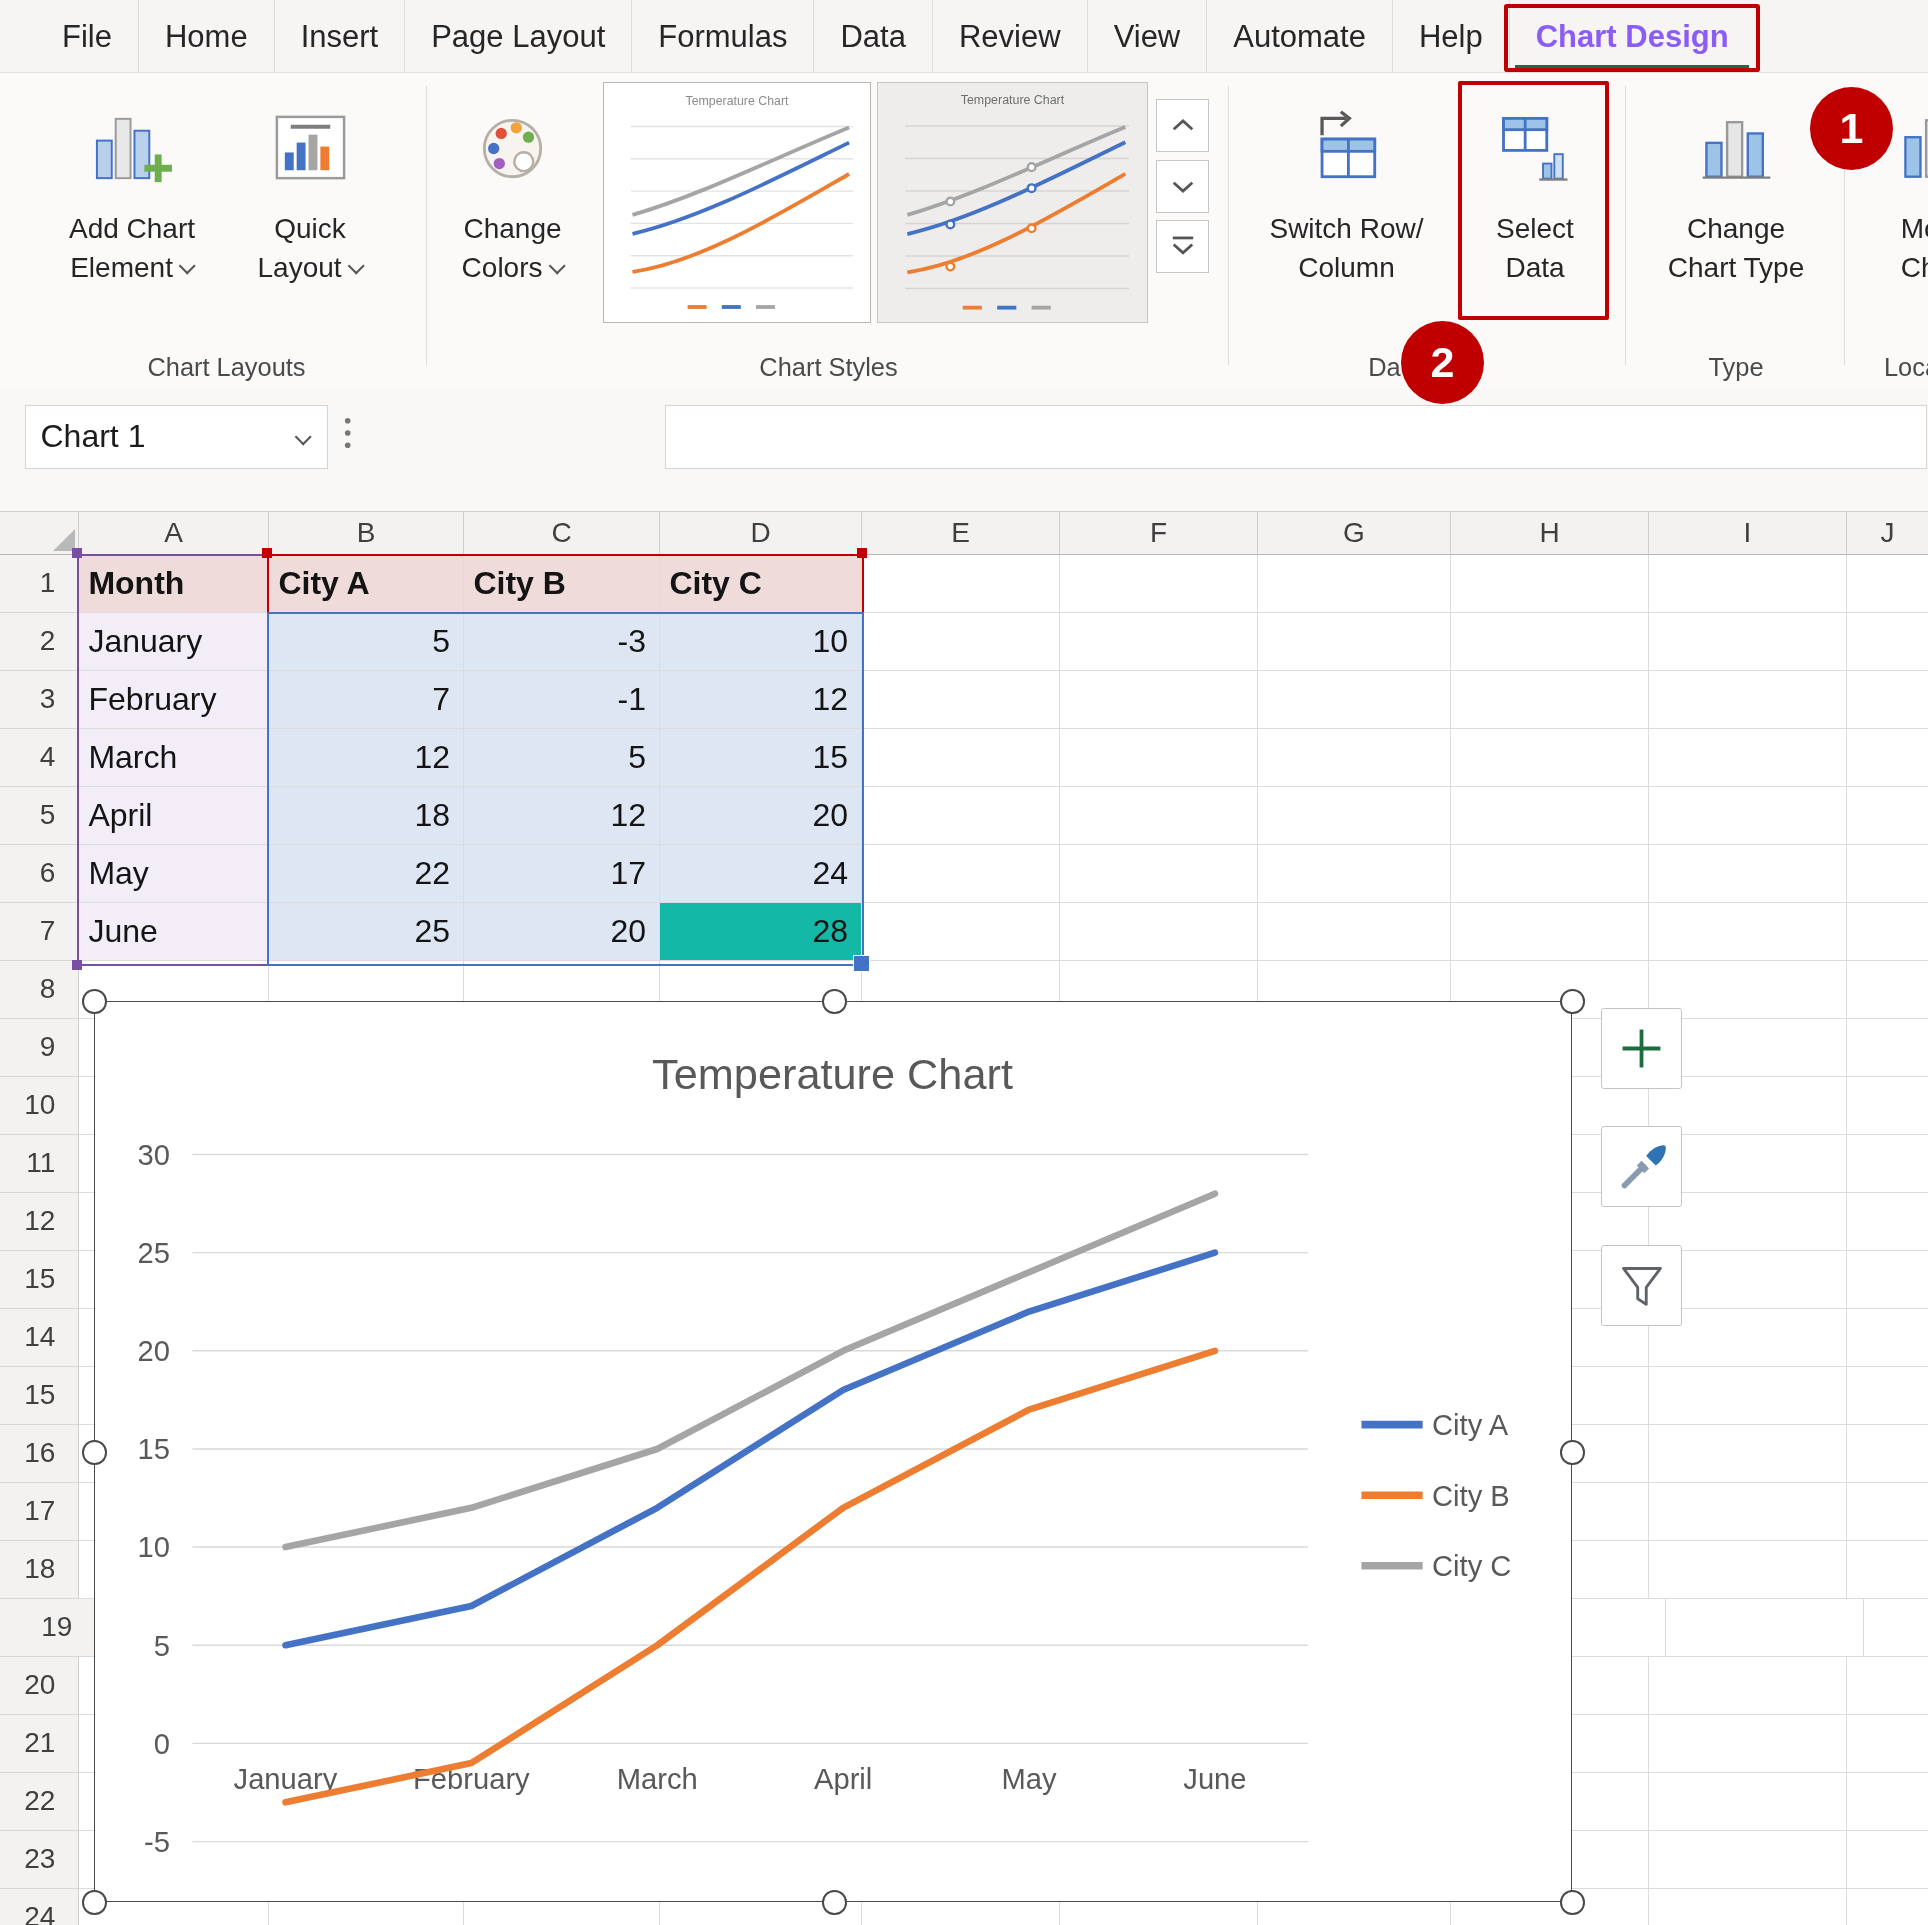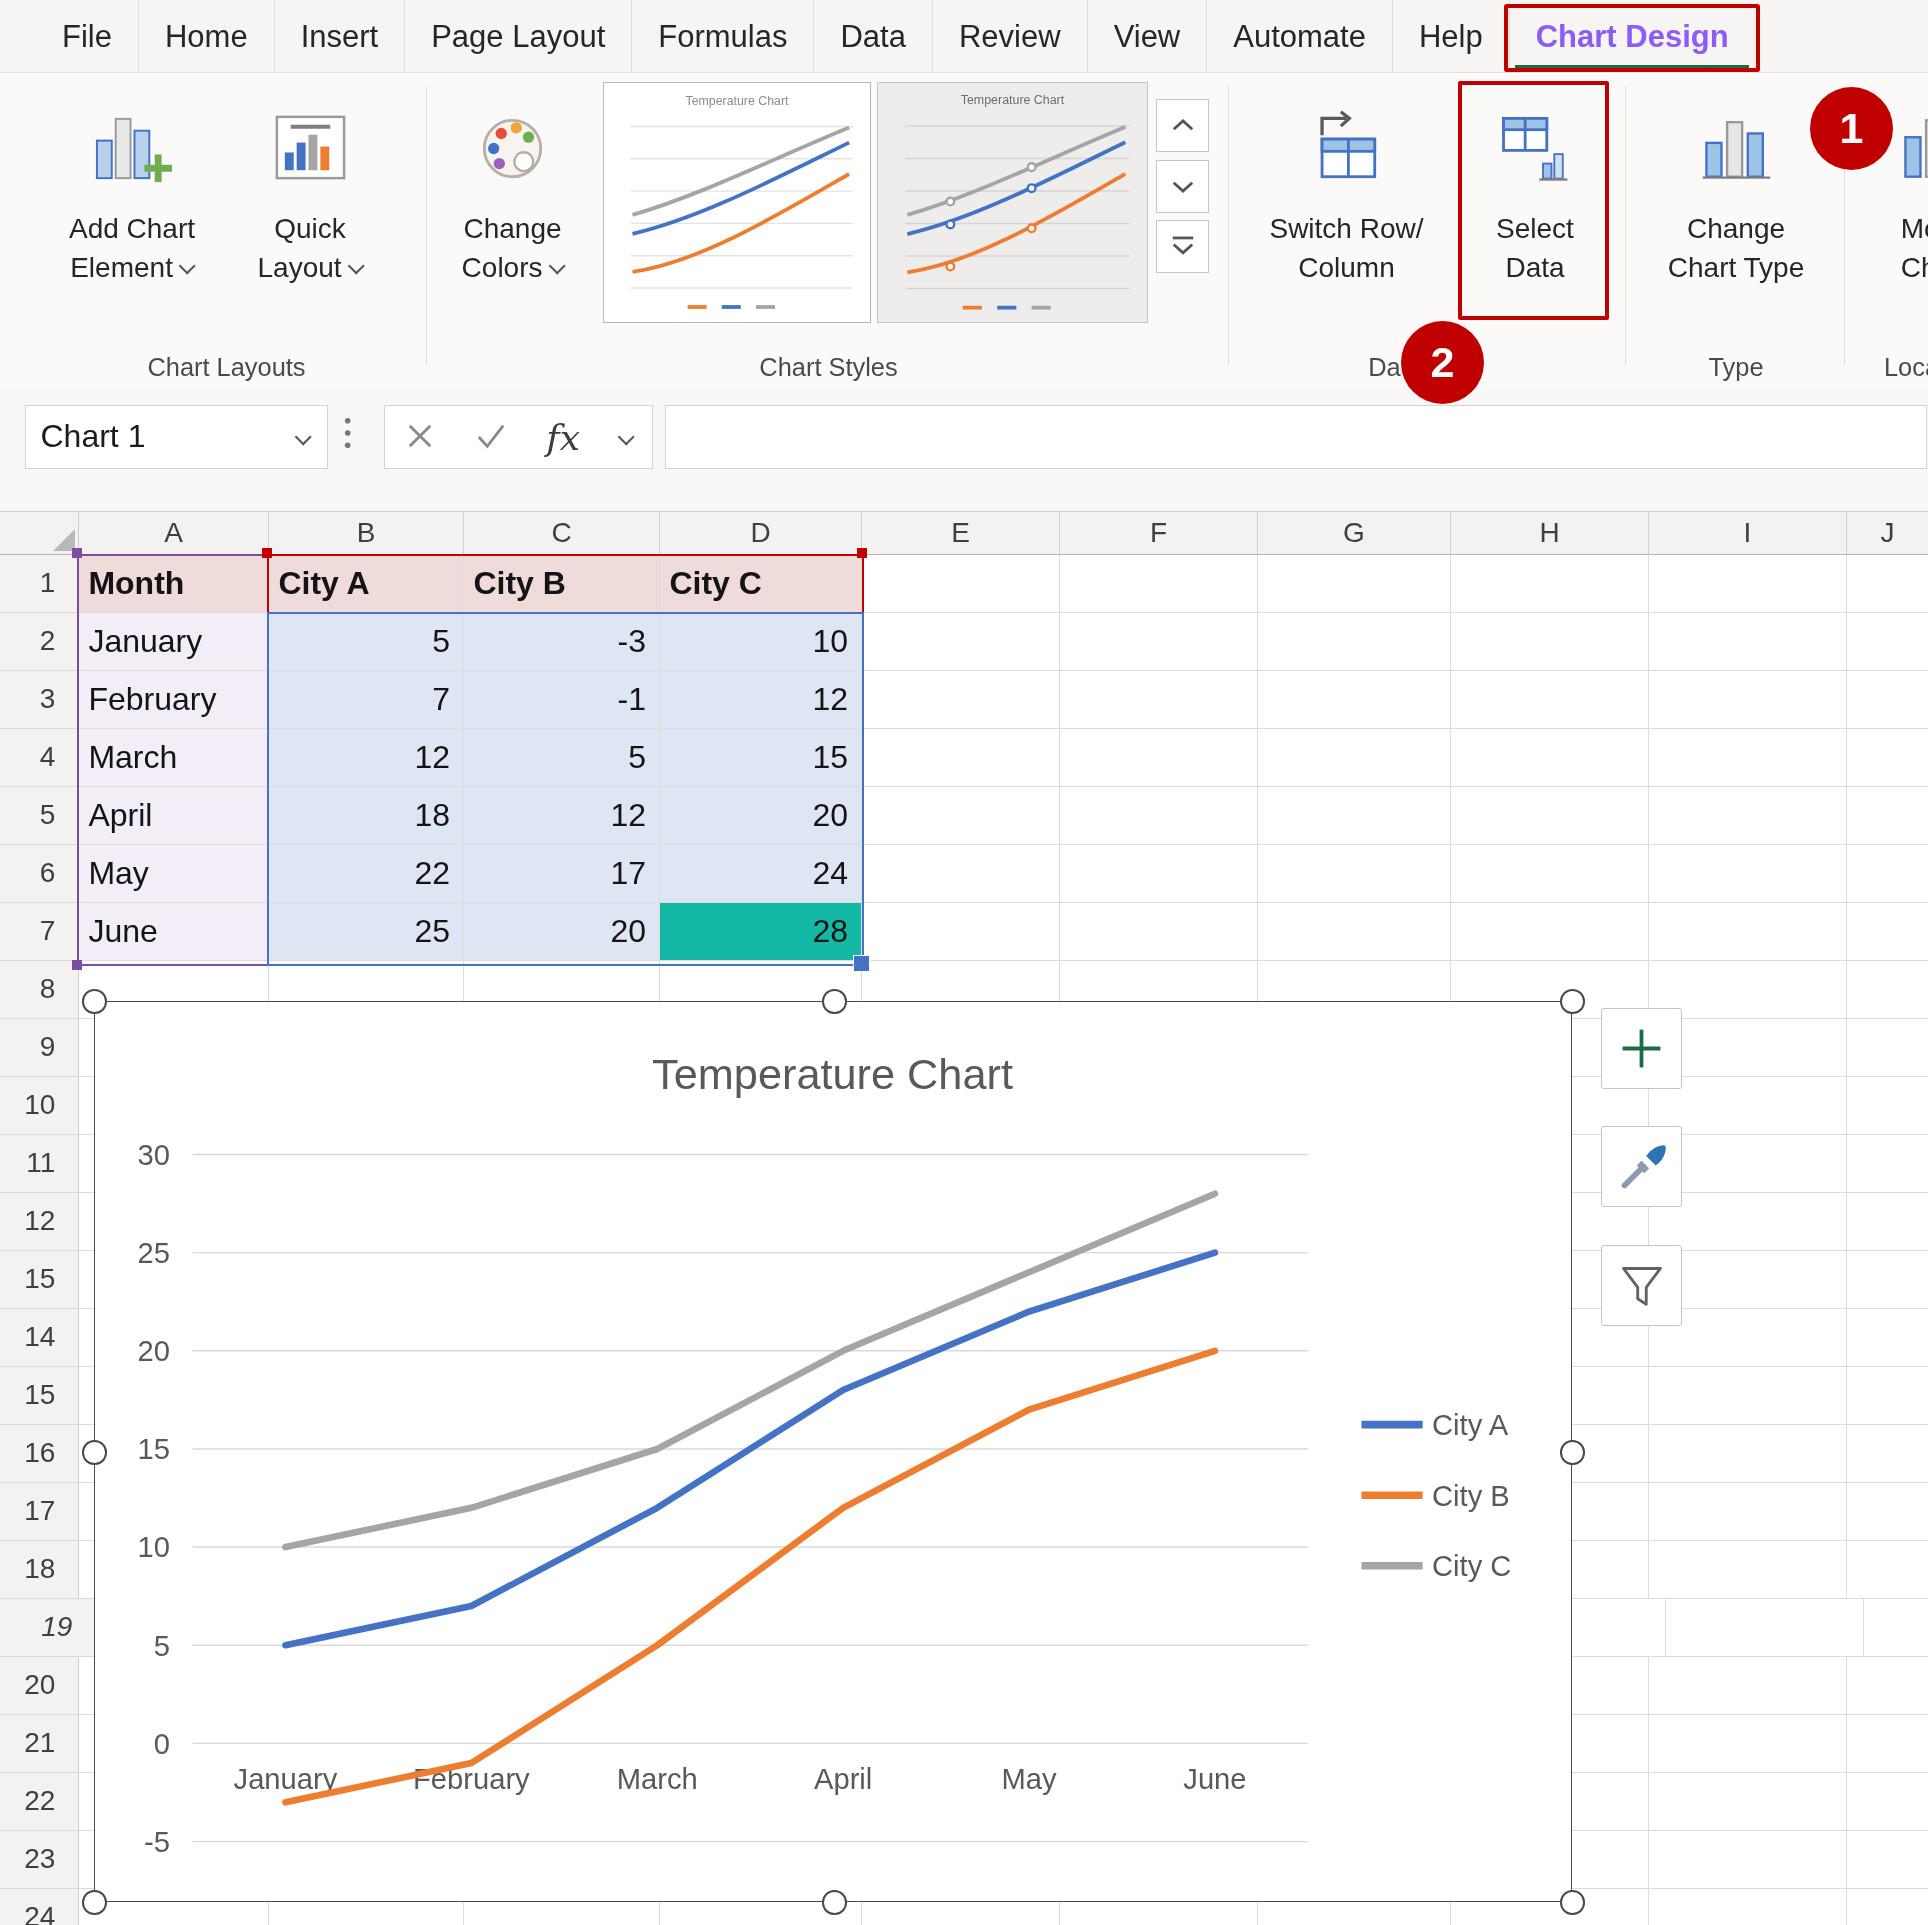--- a/index.html
+++ b/index.html
@@ -295,31 +295,20 @@
       <span>Chart 1</span>
       <span class="chev"></span>
     </div>
     <div id="fbardots">
       <svg width="9.4" height="34" viewBox="0 0 10 36">
           <circle cx="5" cy="5" r="3" fill="#777"></circle>
           <circle cx="5" cy="18" r="3" fill="#777"></circle>
           <circle cx="5" cy="31" r="3" fill="#777"></circle>
         </svg>
     </div>
-    <div class="field" id="fxgroup">
-      <span><svg width="30" height="30" viewBox="0 0 32 32">
-            <line x1="5" y1="5" x2="27" y2="27" stroke="#8a8a8a" stroke-width="3"></line>
-            <line x1="27" y1="5" x2="5" y2="27" stroke="#8a8a8a" stroke-width="3"></line>
-          </svg></span>
-      <span><svg width="32" height="30" viewBox="0 0 34 32">
-            <polyline points="4,17 13,27 30,5" fill="none" stroke="#8a8a8a" stroke-width="3"></polyline>
-          </svg></span>
-      <span id="fxlabel">fx</span>
-      <span class="chev" style="margin-left:0"></span>
-    </div>
     <div class="field" id="formulainput"></div>
   </div>
 
   <div id="sheet">
     <div id="gridrows">
         <div class="grow">
           <div class="corner" style="width: 79px;"></div>
           <div class="chd" style="width: 190px;">A</div>
           <div class="chd" style="width: 195px;">B</div>
           <div class="chd" style="width: 196px;">C</div>
@@ -559,21 +548,21 @@
           <div class="cell" style="width: 196px;"></div>
           <div class="cell" style="width: 202px;"></div>
           <div class="cell" style="width: 198px;"></div>
           <div class="cell" style="width: 198px;"></div>
           <div class="cell" style="width: 193px;"></div>
           <div class="cell" style="width: 198px;"></div>
           <div class="cell" style="width: 198px;"></div>
           <div class="cell" style="width: 82px;"></div>
         </div>
         <div class="grow">
-          <div class="rhd" style="width: 96px; font-style: italic;">19</div>
+          <div class="rhd" style="width: 96px;">19</div>
           <div class="cell" style="width: 190px;"></div>
           <div class="cell" style="width: 195px;"></div>
           <div class="cell" style="width: 196px;"></div>
           <div class="cell" style="width: 202px;"></div>
           <div class="cell" style="width: 198px;"></div>
           <div class="cell" style="width: 198px;"></div>
           <div class="cell" style="width: 193px;"></div>
           <div class="cell" style="width: 198px;"></div>
           <div class="cell" style="width: 198px;"></div>
           <div class="cell" style="width: 82px;"></div>

